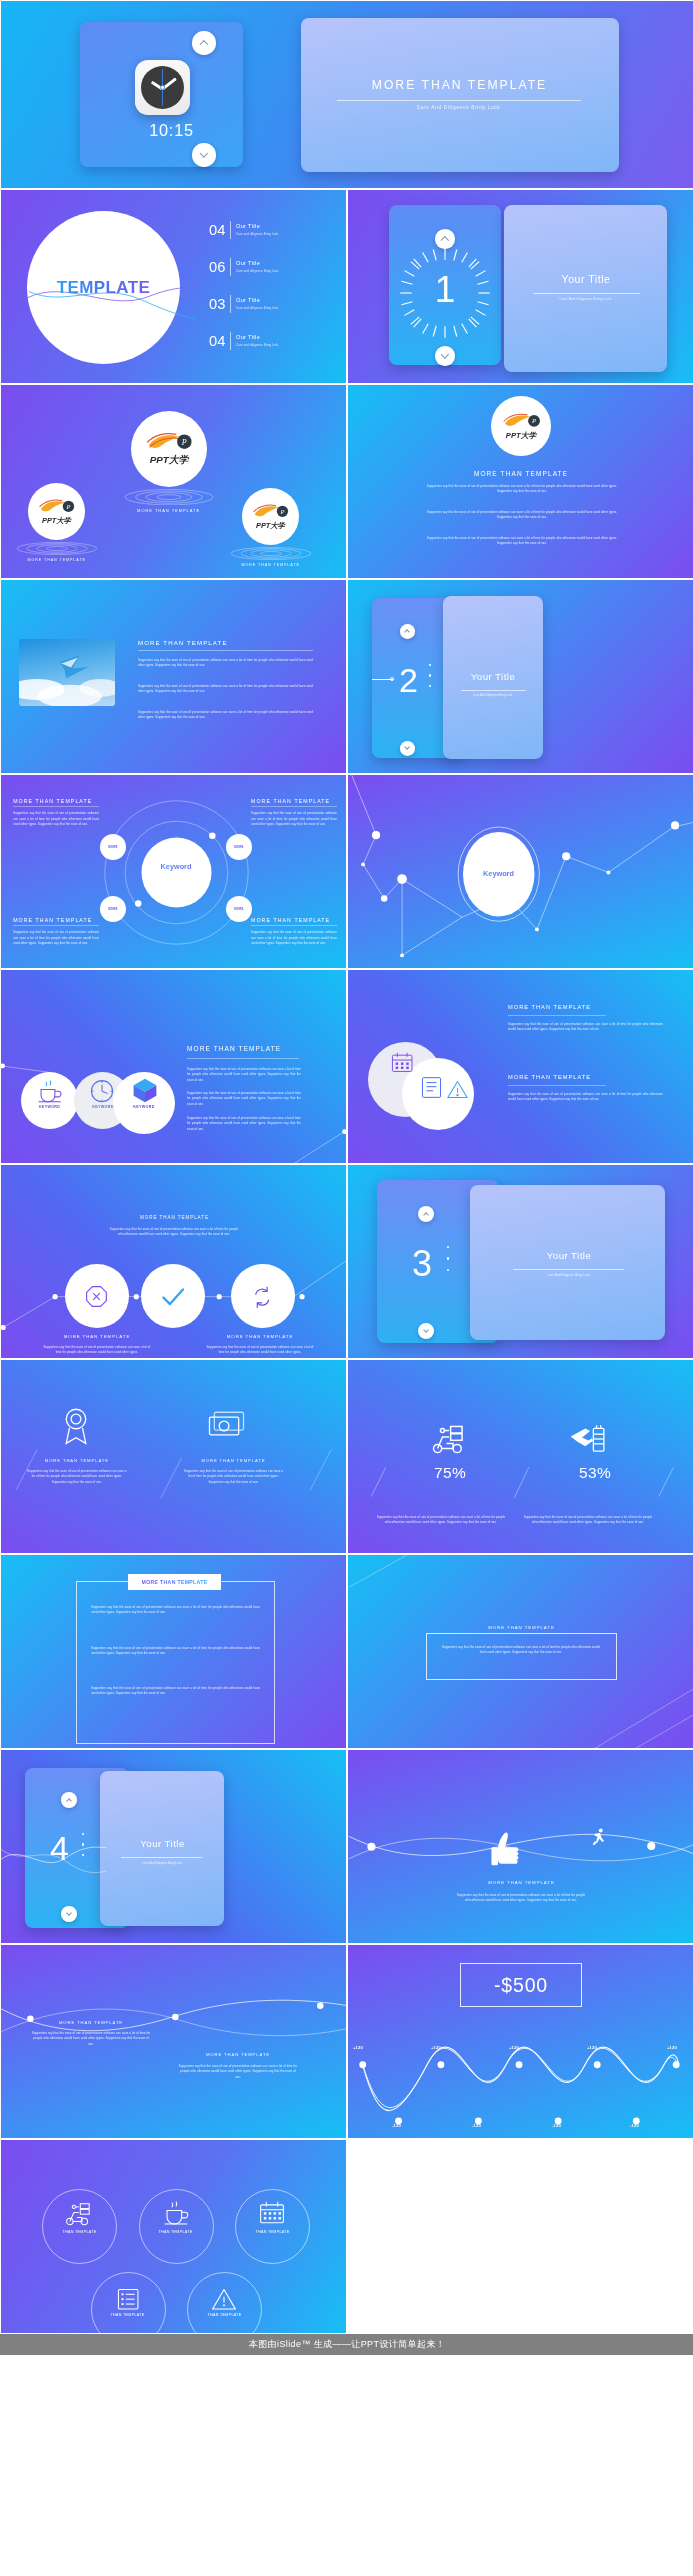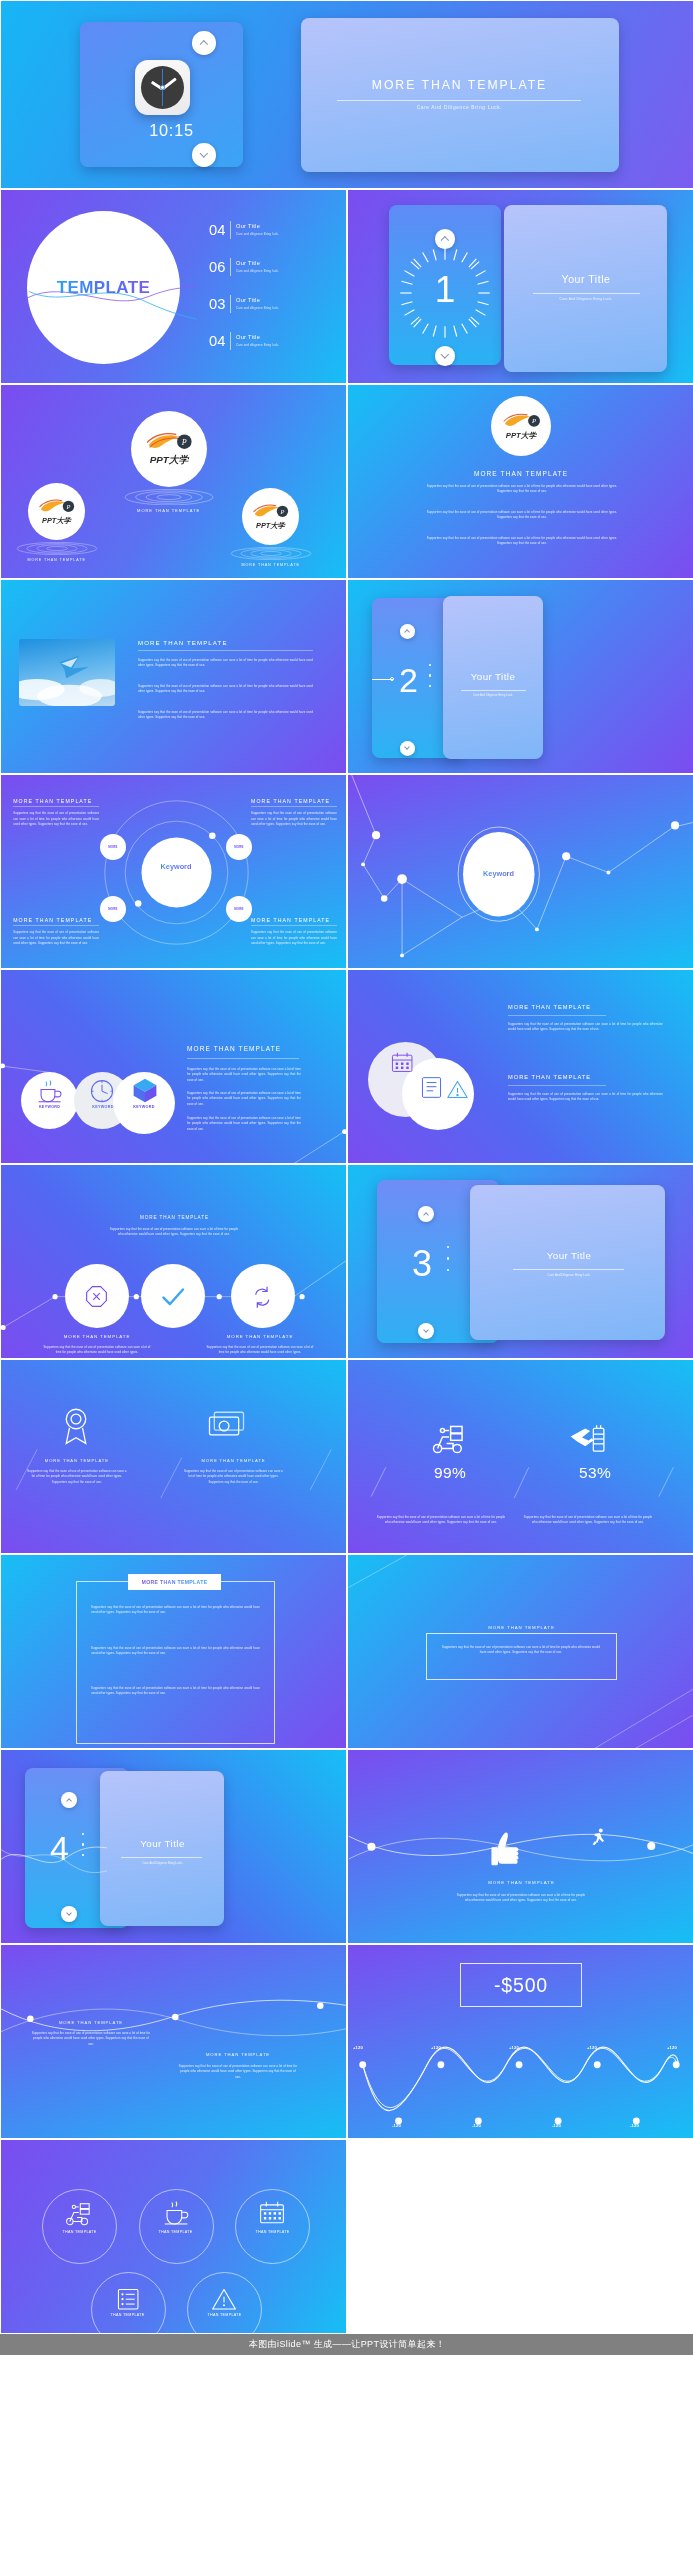--- a/index.html
+++ b/index.html
@@ -604,21 +604,21 @@
       <path d="M2 18 L20 8 L26 11 L16 19 L24 23 L28 20 L30 23 L20 30 L10 24 L2 18Z" fill="#fff"></path>
       <g fill="none" stroke="#fff" stroke-width="1.6">
         <rect x="30" y="8" width="13" height="28" rx="1.5"></rect>
         <line x1="34" y1="4" x2="34" y2="8"></line>
           <line x1="39" y1="4" x2="39" y2="8"></line>
         <line x1="30" y1="15" x2="43" y2="15"></line>
           <line x1="30" y1="21" x2="43" y2="21"></line>
           <line x1="30" y1="27" x2="43" y2="27"></line>
       </g>
     </svg>
-    <div class="abs ctr" style="left:57px;top:104px;width:90px;font-size:15.5px;font-weight:300;letter-spacing:0.4px;">99%</div>
+    <div class="abs ctr" style="left:57px;top:104px;width:90px;font-size:15.5px;font-weight:300;letter-spacing:0.4px;">75%</div>
     <div class="abs ctr" style="left:202px;top:104px;width:90px;font-size:15.5px;font-weight:300;letter-spacing:0.4px;">53%</div>
     <div class="abs body-txt c" style="left:26px;top:155px;width:134px;">Supporters say that the ease of use of presentation software can save a lot of time for people who otherwise would have used other types. Supporters say that the ease of use.</div>
     <div class="abs body-txt c" style="left:173px;top:155px;width:134px;">Supporters say that the ease of use of presentation software can save a lot of time for people who otherwise would have used other types. Supporters say that the ease of use.</div>
   </div>
 
   <div class="slide g-c">
     <div class="abs" style="left:75px;top:26px;width:199px;height:163px;border:0.8px solid rgba(255,255,255,.75);"></div>
     <div class="abs ctr" style="left:127px;top:19px;width:93px;height:15.5px;background:#fff;display:flex;align-items:center;justify-content:center;
          font-size:5.2px;font-weight:700;letter-spacing:0.3px;
          background-clip:padding-box;">

